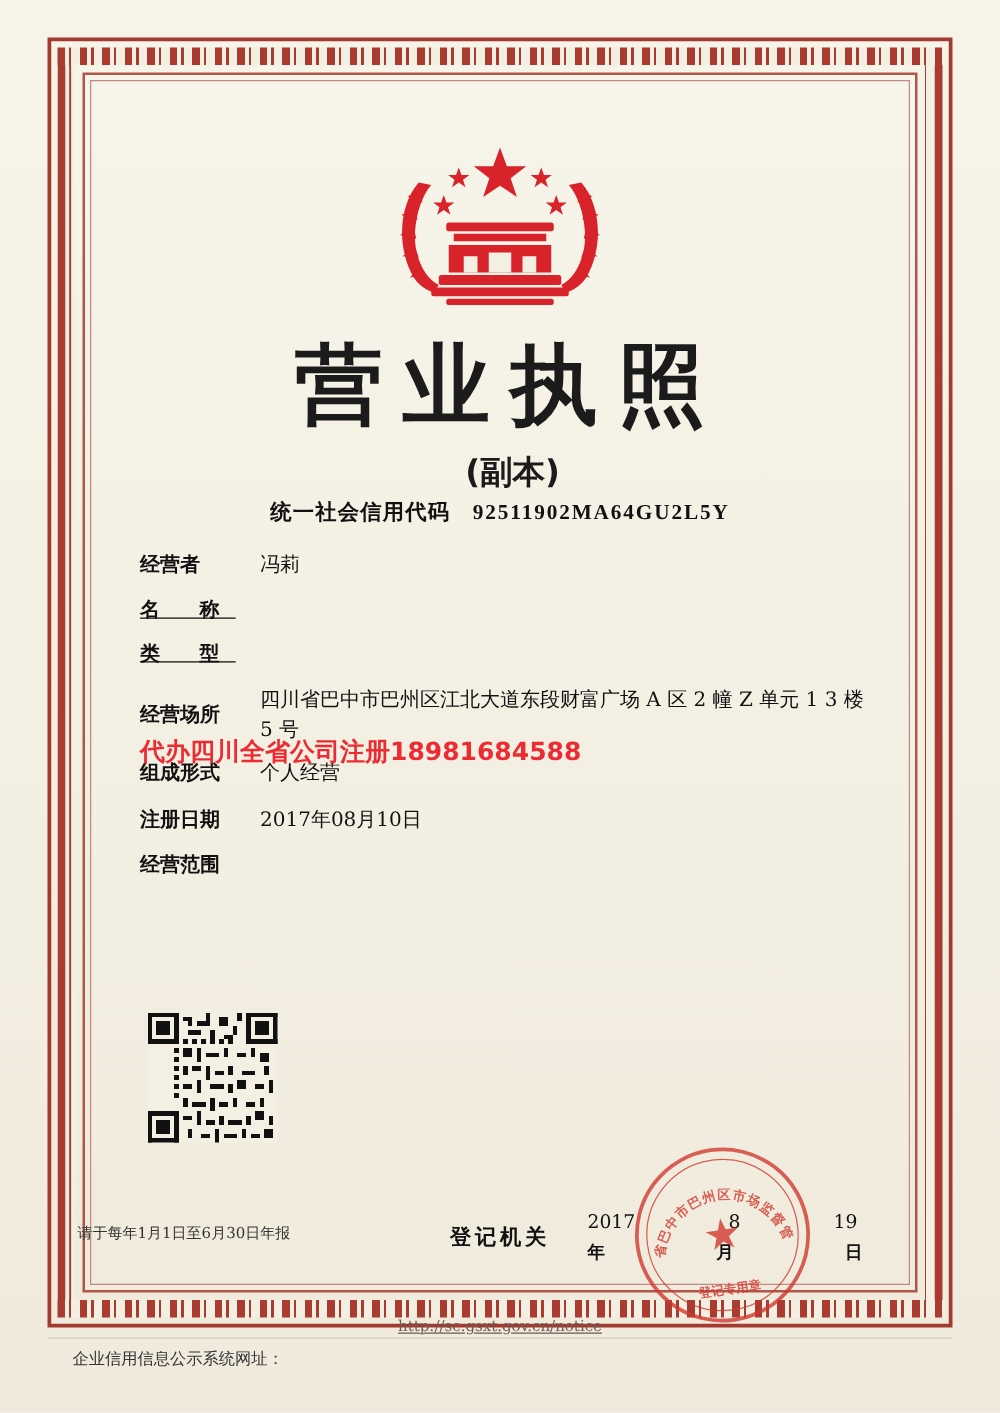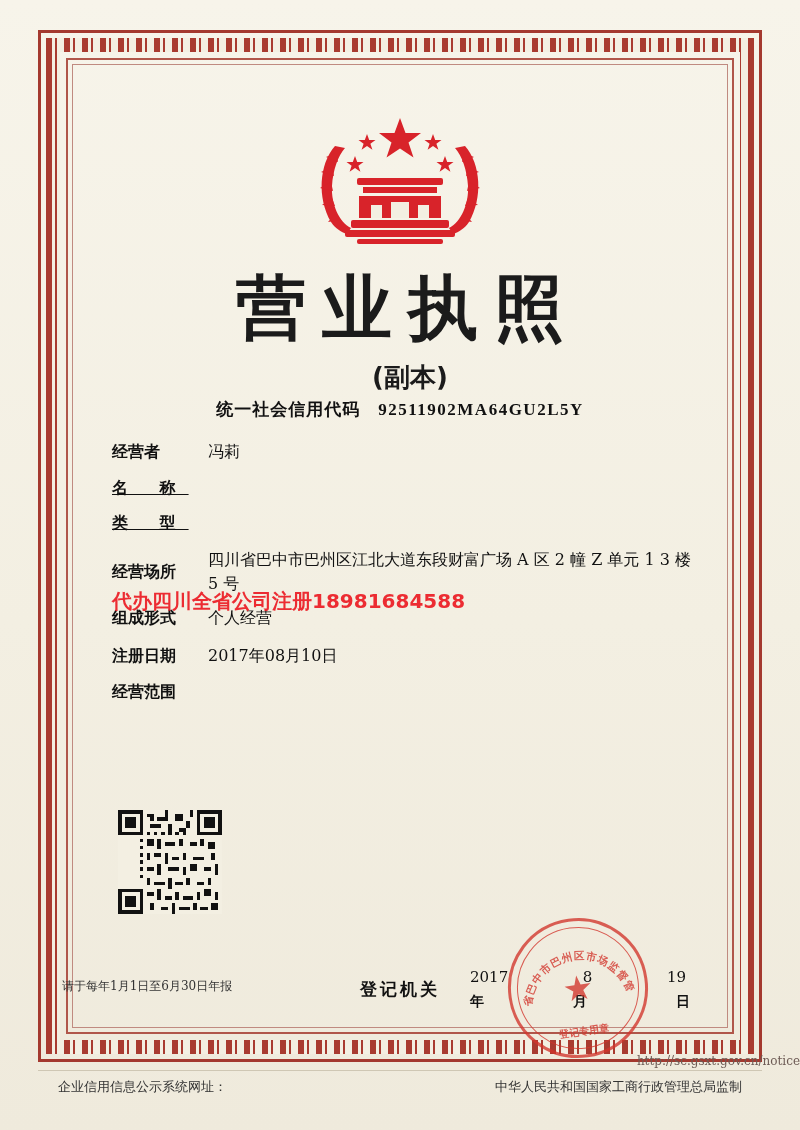--- a/index.html
+++ b/index.html
@@ -235,24 +235,25 @@
     color: #ec1c24;
     opacity: .92;
     letter-spacing: 0px;
     white-space: nowrap;
   }
 
   
   .url {
     position: absolute;
     left: 0; right: 0; top: 1054px;
-    text-align: right;
+    text-align: center;
     font-size: 12px;
     color: #6d5b55;
     font-family: "DejaVu Serif", "Liberation Serif", serif;
+    text-decoration: underline;
   }
 
   
   .footer-left {
     position: absolute;
     left: 58px; top: 1078px;
     font-size: 13px;
     color: #333;
   }
   .footer-right {
@@ -476,15 +477,14 @@
       </text>
     </svg>
     <div class="star">★</div>
     <div class="bottom-text">登记专用章</div>
   </div>
 
   <div class="url">http://sc.gsxt.gov.cn/notice</div>
 
   <div class="footer-rule"></div>
   <div class="footer-left">企业信用信息公示系统网址：</div>
-  <div class="footer-right">中华人民共和国国家工商行政管理总局监制</div>
 
 </div>
 
 </body></html>

